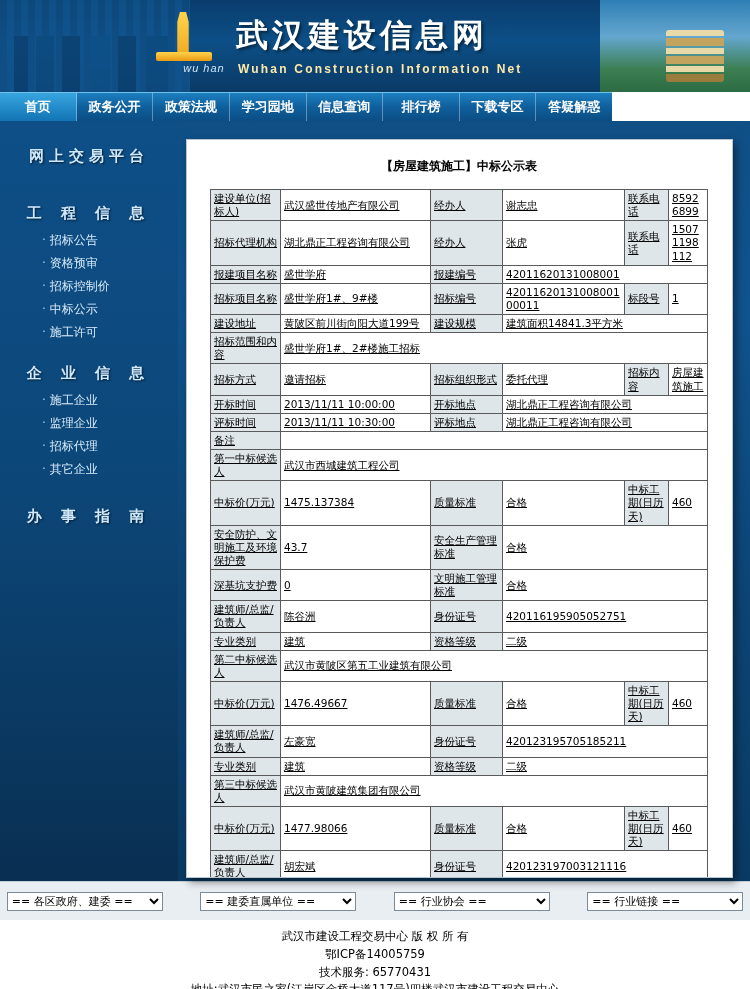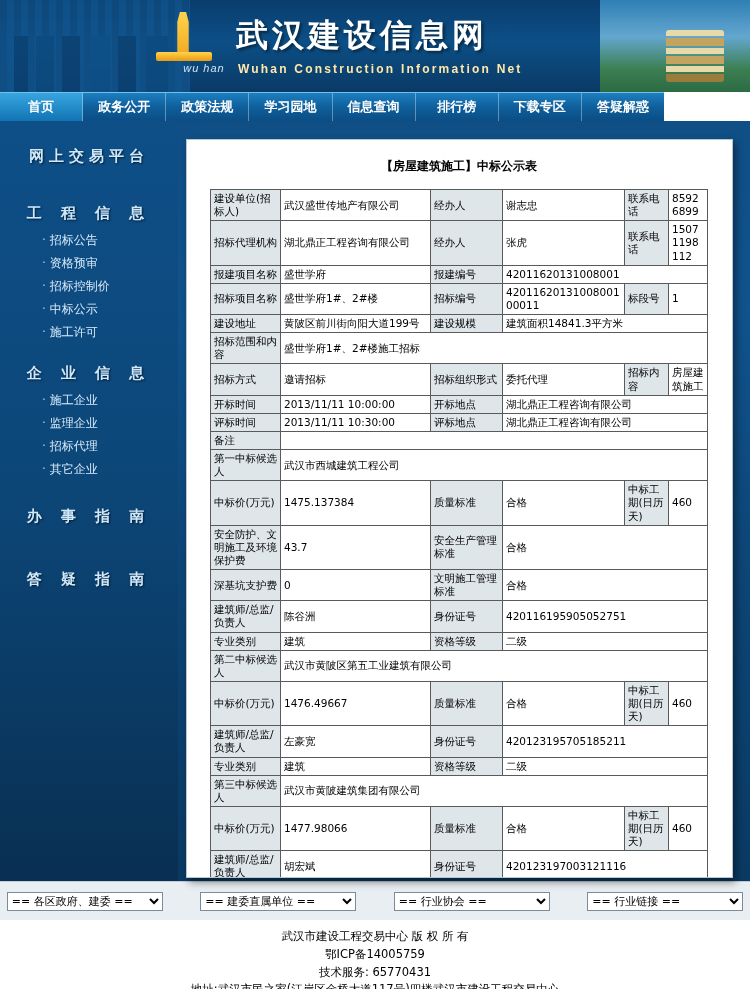--- a/index.html
+++ b/index.html
@@ -68,21 +68,21 @@
     font-size:32px;font-weight:bold;color:#ffffff;
     letter-spacing:4px;
     text-shadow:2px 2px 3px rgba(0,0,0,.5);
   }
   .banner .title-en{
     position:absolute;left:238px;top:62px;
     font-size:12px;font-weight:bold;color:#ffe9a8;letter-spacing:2.2px;
   }
   
   .nav{
-    width:664px;height:28px;display:flex;align-items:stretch;
+    width:612px;height:28px;display:flex;align-items:stretch;
     background:linear-gradient(180deg,#1d7fc0 0%,#0f5f9c 50%,#0b4d84 100%);
     border-top:1px solid #6fc0ea;
   }
   .nav .item{
     flex:1;display:flex;align-items:center;justify-content:center;
     color:#ffffff;font-size:13px;font-weight:bold;
     border-right:1px solid rgba(255,255,255,.35);
     cursor:pointer;
     font-family:"DejaVu Sans","Liberation Sans",sans-serif;
   }
@@ -122,20 +122,21 @@
   }
   .doc-title{
     text-align:center;font-weight:bold;font-size:12px;color:#000;
     padding:18px 0 14px 0;
     font-family:"DejaVu Sans","Liberation Sans",sans-serif;
   }
   table.tbl{
     border-collapse:collapse;width:497px;margin:0 auto;
     table-layout:fixed;
     font-family:"DejaVu Sans","Liberation Sans",sans-serif;
+    text-decoration:underline;
   }
   table.tbl td{
     border:1px solid #5a5a5a;
     font-size:10.5px;color:#000;
     padding:2px 3px;
     line-height:1.25;
     vertical-align:middle;
     word-break:break-all;
   }
   td.lbl{background:#dfe6ea;font-weight:normal;}
@@ -196,21 +197,20 @@
     <div class="sb-link">中标公示</div>
     <div class="sb-link">施工许可</div>
 
     <div class="sb-head spaced" style="margin-top:20px;">企 业 信 息</div>
     <div class="sb-link">施工企业</div>
     <div class="sb-link">监理企业</div>
     <div class="sb-link">招标代理</div>
     <div class="sb-link">其它企业</div>
 
     <div class="sb-head spaced" style="margin-top:26px;">办 事 指 南</div>
-    <div class="sb-head spaced" style="margin-top:44px;">答 疑 指 南</div>
   </div>
 
   <div class="content">
     <div class="doc">
       <div class="doc-title">【房屋建筑施工】中标公示表</div>
       <table class="tbl">
         <colgroup>
           <col style="width:70px">
             <col style="width:150px">
             <col style="width:72px">
@@ -236,21 +236,21 @@
               <td class="val">15071198112</td>
             </tr>
             <tr>
               <td class="lbl">报建项目名称</td>
               <td class="val">盛世学府</td>
               <td class="lbl">报建编号</td>
               <td class="val" colspan="3">42011620131008001</td>
             </tr>
             <tr>
               <td class="lbl">招标项目名称</td>
-              <td class="val">盛世学府1#、2#楼</td>
+              <td class="val">盛世学府1#、9#楼</td>
               <td class="lbl">招标编号</td>
               <td class="val">4201162013100800100011</td>
               <td class="lbl">标段号</td>
               <td class="val">1</td>
             </tr>
             <tr>
               <td class="lbl">建设地址</td>
               <td class="val">黄陂区前川街向阳大道199号</td>
               <td class="lbl">建设规模</td>
               <td class="val" colspan="3">建筑面积14841.3平方米</td>

